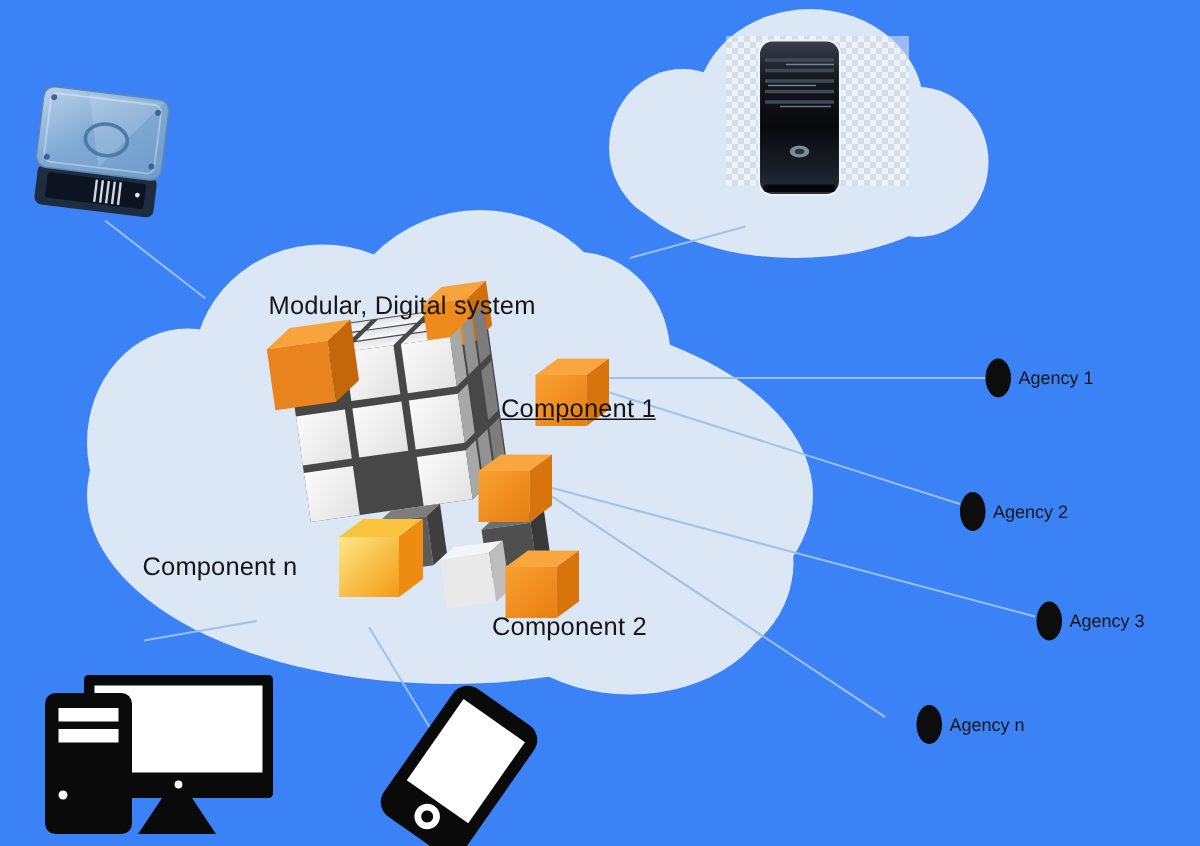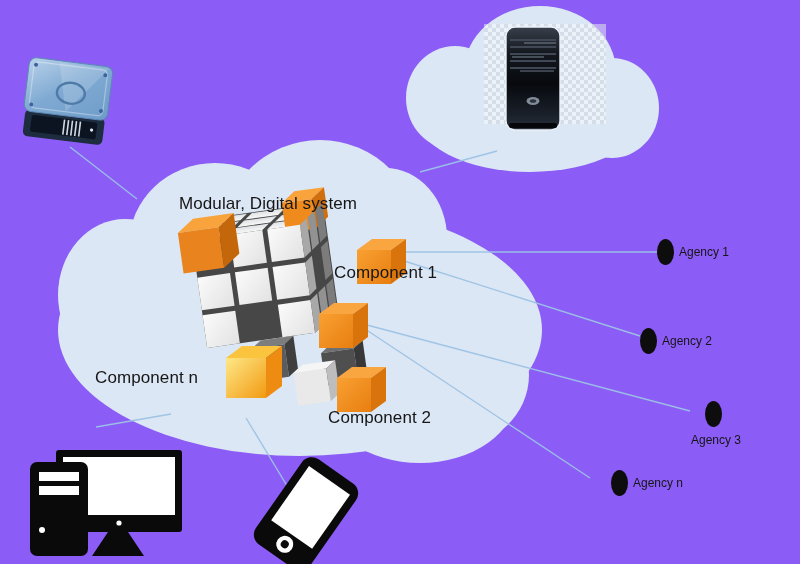--- a/index.html
+++ b/index.html
@@ -1,18 +1,18 @@
 <!DOCTYPE html>
 <html><head>
 <meta charset="utf-8">
 <style>
   html,body{margin:0;padding:0;}
   body{font-family:"Liberation Sans", sans-serif;}
   .stage{
-    position:relative;width:800px;height:564px;background:#8b5cf6;overflow:hidden;
+    position:relative;width:800px;height:564px;background:#3b82f6;overflow:hidden;
   }
   .stage svg.scene{position:absolute;left:0;top:0;}
   .label{
     position:absolute;color:#161616;font-size:17px;line-height:20px;white-space:nowrap;
     letter-spacing:0.1px;
   }
   .agency{
     position:absolute;display:flex;align-items:center;white-space:nowrap;
   }
   .agency .bullet{
@@ -222,33 +222,33 @@
   <g transform="translate(306,514) rotate(35)">
     <rect x="-33" y="-52" width="66" height="104" rx="12" fill="#0a0a0a"></rect>
     <rect x="-25" y="-41" width="50" height="66" fill="#ffffff"></rect>
     <circle cx="0" cy="37" r="8.5" fill="#ffffff"></circle>
     <circle cx="0" cy="37" r="4" fill="#0a0a0a"></circle>
   </g>
 </svg>
 
 <div class="label" style="left:179px;top:194px;">Modular, Digital system</div>
 
-<div class="label" style="left:334px;top:263px;">Component 1</div>
+<div class="label" style="left:334px;top:263px;text-decoration:underline;">Component 1</div>
 <div class="label" style="left:328px;top:408px;">Component 2</div>
 <div class="label" style="left:95px;top:368px;">Component n</div>
 
 <div class="agency" style="left:657px;top:239px;">
   <span class="bullet"></span>
   <span class="agency-text">Agency 1</span>
 </div>
 <div class="agency" style="left:640px;top:328px;">
   <span class="bullet"></span>
   <span class="agency-text">Agency 2</span>
 </div>
-<div class="agency" style="left:691px;top:401px;flex-direction:column;">
+<div class="agency" style="left:691px;top:401px;">
   <span class="bullet"></span>
   <span class="agency-text">Agency 3</span>
 </div>
 <div class="agency" style="left:591px;top:470px;margin-left:20px;">
   <span class="bullet"></span>
   <span class="agency-text">Agency n</span>
 </div>
 
 </div>
 

